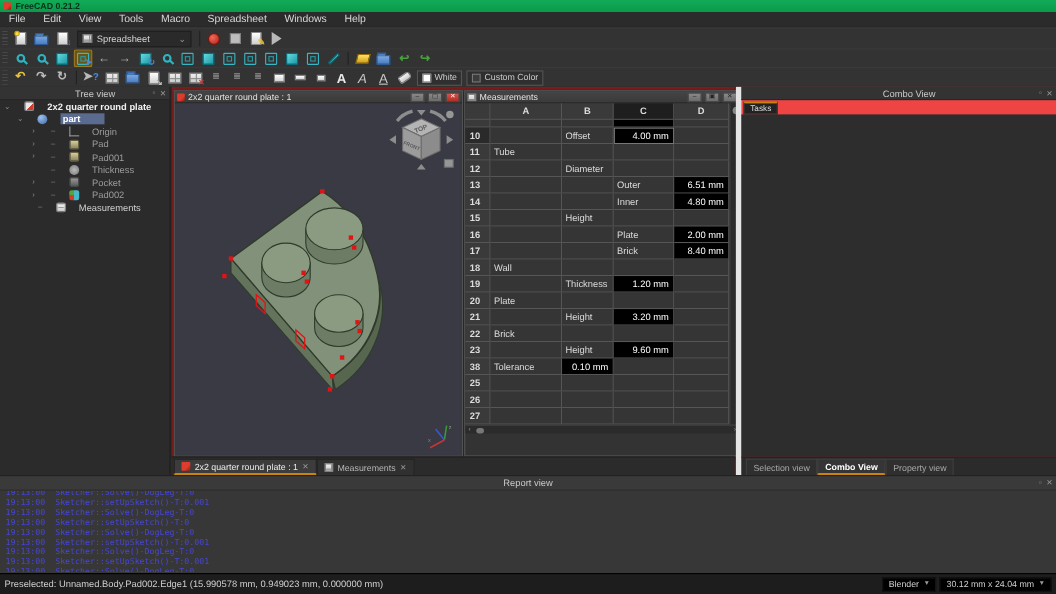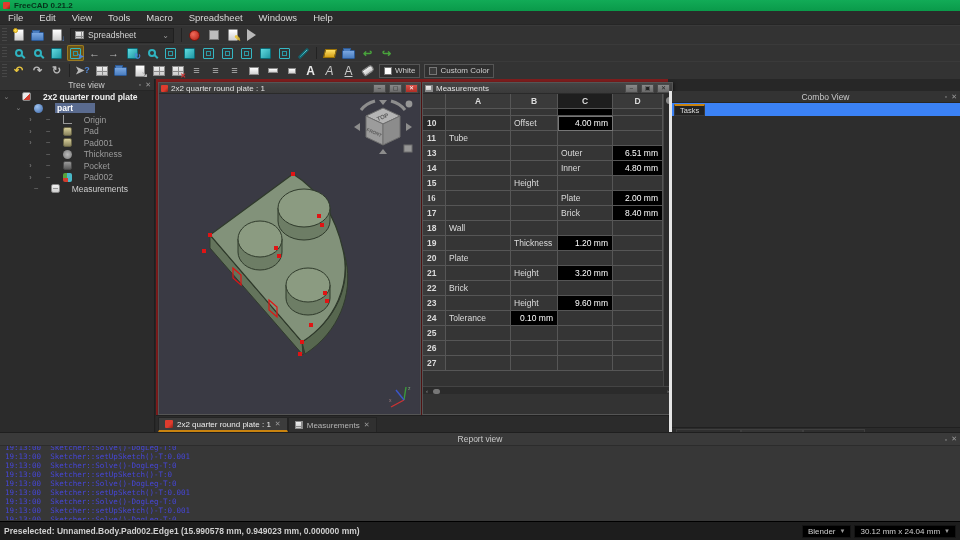--- a/index.html
+++ b/index.html
@@ -163,22 +163,22 @@
   .mditabs { position:absolute; left:0; bottom:0; width:100%; height:17px; background:#2b2b2b;
     border-top:1px solid #202020; display:flex; align-items:flex-end; padding-left:2px; }
   .mtab { height:15px; display:flex; align-items:center; gap:4px; padding:0 6px;
     font-size:8px; color:#b5b5b5; background:#303030; border:1px solid #242424;
     border-bottom:none; }
   .mtab.active { background:#3c3c3c; color:#ececec; border-bottom:2px solid #c9830f; }
   .mtab .x { font-size:7px; color:#9a9a9a; }
   .mtab .tic { width:8px; height:8px; }
 
   
-  .combodock { position:absolute; left:669px; top:12px; width:291px; height:353px;
-    background:#3b82f6; border-left:3px solid #e5e5e5; }
+  .combodock { position:absolute; left:669px; top:0; width:291px; height:353px;
+    background:#ef4444; border-left:5px solid #e5e5e5; }
   .taskstab { position:absolute; left:2px; top:13px; height:12px; padding:0 5px;
     background:#222; border:1px solid #3a3a3a; border-top:2px solid #c9830f;
     font-size:7.5px; color:#ddd; display:flex; align-items:center; }
   .combobody { position:absolute; left:0; top:25px; width:100%; bottom:17px; background:#2d2d2d; }
   .btabs { position:absolute; left:0; bottom:0; width:100%; height:17px; background:#2b2b2b;
     border-top:1px solid #202020; display:flex; align-items:flex-end; padding-left:4px; }
   .btab { height:15px; padding:0 6px; font-size:8px; color:#a8a8a8; background:#2f2f2f;
     border:1px solid #3f3f3f; border-bottom:none; display:flex; align-items:center; }
   .btab.active { color:#fff; font-weight:bold; border-bottom:2px solid #c9830f; background:#353535;}
 
@@ -189,21 +189,21 @@
     align-items:center; justify-content:center; position:relative; }
   .rephdr .t { font-size:8.5px; color:#c9c9c9; }
   .loglines { padding:1px 0 0 5px; overflow:hidden; height:74px; }
   .logline { font-family:"DejaVu Sans Mono", monospace; font-size:7.5px; line-height:9px;
     color:#4646d8; white-space:pre; }
   .logline:first-child { margin-top:-4px; }
 
   
   .statusbar { position:absolute; left:0; top:521px; width:960px; height:19px; background:#1d1d1d;
     border-top:1px solid #000; display:flex; align-items:center; padding:0 4px; }
-  .statusbar .msg { font-size:8.5px; color:#cfcfcf;font-weight:bold; }
+  .statusbar .msg { font-size:8.5px; color:#cfcfcf; }
   .statusbar .right { margin-left:auto; display:flex; gap:3px; }
   .chip { display:flex; align-items:center; gap:4px; background:#000000; border:1px solid #141414;
     height:13px; padding:0 5px; font-size:8px; color:#cfcfcf; }
   .chip .dn { font-size:6px; color:#999; }
 </style>
 </head>
 <body>
 
 <div class="titlebar">
   <span class="fc-logo"></span>
@@ -537,20 +537,27 @@
               <div class="cell" style="height: 15px;"></div>
             </div>
             <div class="shrow">
               <div class="rcell" style="height: 15px;">11</div>
               <div class="cell" style="height: 15px;">Tube</div>
               <div class="cell" style="height: 15px;"></div>
               <div class="cell" style="height: 15px;"></div>
               <div class="cell" style="height: 15px;"></div>
             </div>
             <div class="shrow">
+              <div class="rcell" style="height: 15px;">12</div>
+              <div class="cell" style="height: 15px;"></div>
+              <div class="cell" style="height: 15px;">Diameter</div>
+              <div class="cell" style="height: 15px;"></div>
+              <div class="cell" style="height: 15px;"></div>
+            </div>
+            <div class="shrow">
               <div class="rcell" style="height: 15px;">13</div>
               <div class="cell" style="height: 15px;"></div>
               <div class="cell" style="height: 15px;"></div>
               <div class="cell" style="height: 15px;">Outer</div>
               <div class="cell val" style="height: 15px;">6.51 mm</div>
             </div>
             <div class="shrow">
               <div class="rcell" style="height: 15px;">14</div>
               <div class="cell" style="height: 15px;"></div>
               <div class="cell" style="height: 15px;"></div>
@@ -558,21 +565,21 @@
               <div class="cell val" style="height: 15px;">4.80 mm</div>
             </div>
             <div class="shrow">
               <div class="rcell" style="height: 15px;">15</div>
               <div class="cell" style="height: 15px;"></div>
               <div class="cell" style="height: 15px;">Height</div>
               <div class="cell" style="height: 15px;"></div>
               <div class="cell" style="height: 15px;"></div>
             </div>
             <div class="shrow">
-              <div class="rcell" style="height: 15px; font-family: Liberation Serif, serif;">16</div>
+              <div class="rcell" style="height: 15px;">16</div>
               <div class="cell" style="height: 15px;"></div>
               <div class="cell" style="height: 15px;"></div>
               <div class="cell" style="height: 15px;">Plate</div>
               <div class="cell val" style="height: 15px;">2.00 mm</div>
             </div>
             <div class="shrow">
               <div class="rcell" style="height: 15px;">17</div>
               <div class="cell" style="height: 15px;"></div>
               <div class="cell" style="height: 15px;"></div>
               <div class="cell" style="height: 15px;">Brick</div>
@@ -614,21 +621,21 @@
               <div class="cell" style="height: 15px;"></div>
             </div>
             <div class="shrow">
               <div class="rcell" style="height: 15px;">23</div>
               <div class="cell" style="height: 15px;"></div>
               <div class="cell" style="height: 15px;">Height</div>
               <div class="cell val" style="height: 15px;">9.60 mm</div>
               <div class="cell" style="height: 15px;"></div>
             </div>
             <div class="shrow">
-              <div class="rcell" style="height: 15px;">24</div>
+              <div class="rcell" style="height: 15px;">38</div>
               <div class="cell" style="height: 15px;">Tolerance</div>
               <div class="cell val" style="height: 15px;">0.10 mm</div>
               <div class="cell" style="height: 15px;"></div>
               <div class="cell" style="height: 15px;"></div>
             </div>
             <div class="shrow">
               <div class="rcell" style="height: 15px;">25</div>
               <div class="cell" style="height: 15px;"></div>
               <div class="cell" style="height: 15px;"></div>
               <div class="cell" style="height: 15px;"></div>

